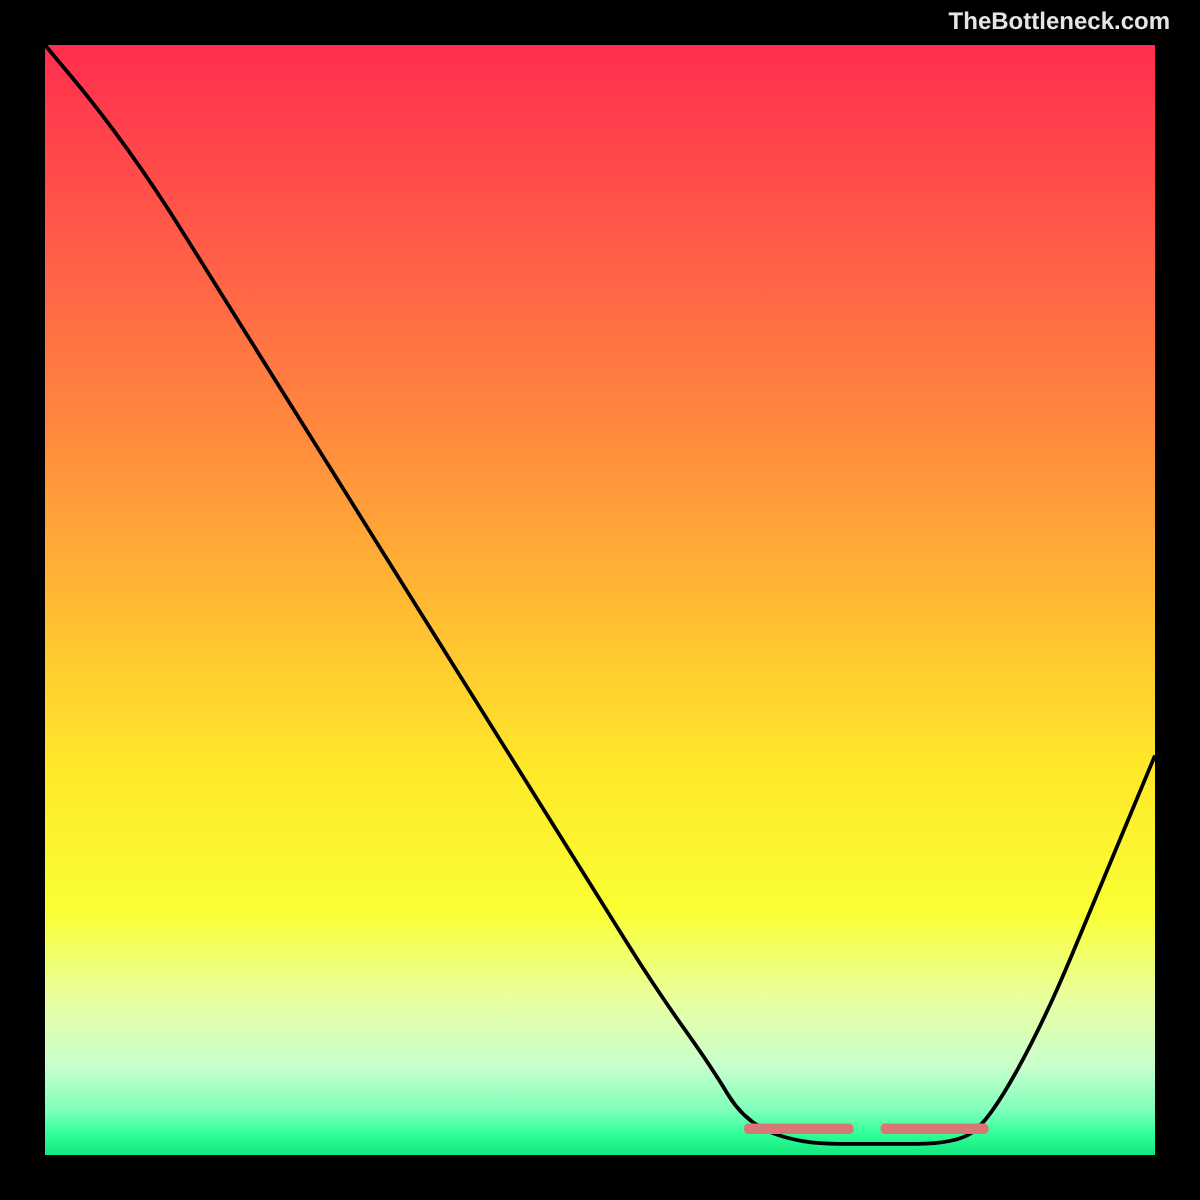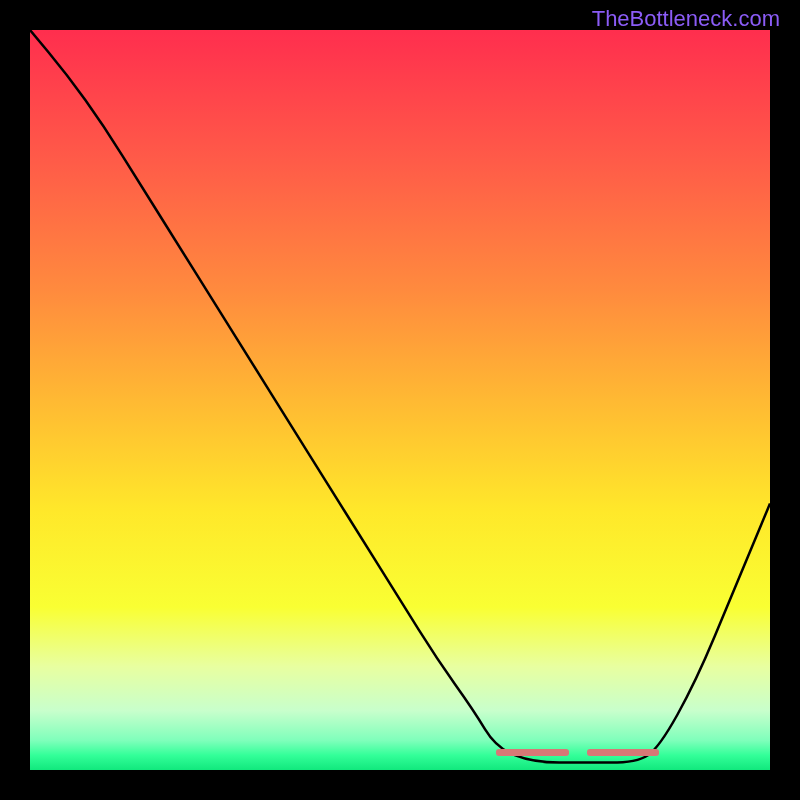--- a/index.html
+++ b/index.html
@@ -7,23 +7,23 @@
       width: 800px;
       height: 800px;
       background: #000;
       position: relative;
       font-family: Arial, sans-serif;
     }
     .watermark {
       position: absolute;
       top: 6px;
       right: 20px;
-      color: #8b5cf6;
-      font-size: 22px;
-      font-weight: normal;
+      color: #e5e5e5;
+      font-size: 16px;
+      font-weight: bold;
       z-index: 10;
     }
     .chart-area {
       position: absolute;
       top: 30px;
       left: 30px;
       width: 740px;
       height: 740px;
       overflow: hidden;
     }

